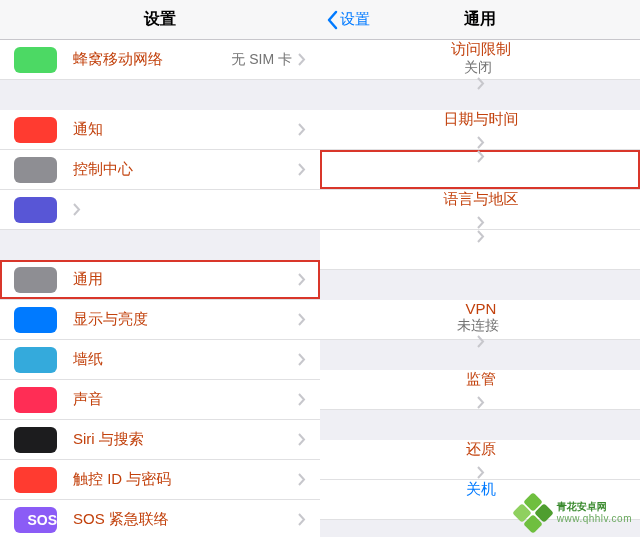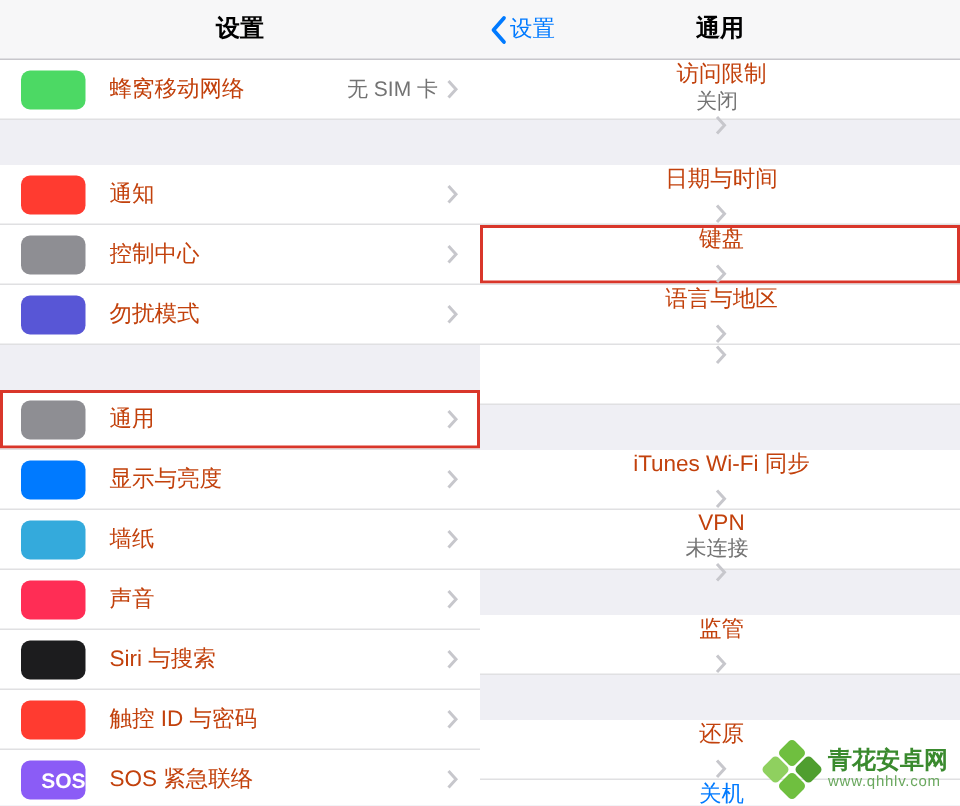--- a/index.html
+++ b/index.html
@@ -125,21 +125,21 @@
     z-index: 50;
   }
   .watermark .logo {
     width: 36px; height: 36px; position: relative; margin-right: 6px;
   }
   .watermark .logo .petal {
     position: absolute; width: 14px; height: 14px; border-radius: 3px;
     transform: rotate(45deg);
   }
   .watermark .txt { display: flex; flex-direction: column; line-height: 1.1; }
-  .watermark .txt .t1 { font-size: 16px; font-weight: 700; color: #3a8a2e; }
+  .watermark .txt .t1 { font-size: 10px; font-weight: 700; color: #3a8a2e; font-family: Liberation Mono, monospace; }
   .watermark .txt .t2 { font-size: 10px; color: #6aa85e; letter-spacing: 0.5px; }
 </style>
 </head>
 <body>
 
 <div class="screens">
 
   <div class="screen screen-left">
     <div class="nav-header">
       <div class="nav-title">设置</div>
@@ -191,21 +191,20 @@
             <path d="M1 1l5 5.5L1 12" stroke="#c7c7cc" stroke-width="2" fill="none"></path>
           </svg>
         </div>
     </div>
     <div class="row no-top">
       <div class="icon ic-purple">
         <svg viewBox="0 0 24 24" fill="#fff">
             <path d="M14 4a8 8 0 106 10 6 6 0 01-6-10z"></path>
           </svg>
       </div>
-      <div class="label">勿扰模式</div>
       <div class="chevron">
           <svg viewBox="0 0 8 13">
             <path d="M1 1l5 5.5L1 12" stroke="#c7c7cc" stroke-width="2" fill="none"></path>
           </svg>
         </div>
     </div>
 
     <div class="group-gap"></div>
 
     <div class="row highlight">
@@ -330,21 +329,20 @@
 
     <div class="row row-plain">
       <div class="label">日期与时间</div>
       <div class="chevron">
           <svg viewBox="0 0 8 13">
             <path d="M1 1l5 5.5L1 12" stroke="#c7c7cc" stroke-width="2" fill="none"></path>
           </svg>
         </div>
     </div>
     <div class="row row-plain no-top highlight">
-      <div class="label">键盘</div>
       <div class="chevron">
           <svg viewBox="0 0 8 13">
             <path d="M1 1l5 5.5L1 12" stroke="#c7c7cc" stroke-width="2" fill="none"></path>
           </svg>
         </div>
     </div>
     <div class="row row-plain no-top">
       <div class="label">语言与地区</div>
       <div class="chevron">
           <svg viewBox="0 0 8 13">
@@ -355,28 +353,20 @@
     <div class="row row-plain no-top">
       <div class="chevron">
           <svg viewBox="0 0 8 13">
             <path d="M1 1l5 5.5L1 12" stroke="#c7c7cc" stroke-width="2" fill="none"></path>
           </svg>
         </div>
     </div>
 
     <div class="group-gap"></div>
 
-    <div class="row row-plain">
-      <div class="label">iTunes Wi-Fi 同步</div>
-      <div class="chevron">
-          <svg viewBox="0 0 8 13">
-            <path d="M1 1l5 5.5L1 12" stroke="#c7c7cc" stroke-width="2" fill="none"></path>
-          </svg>
-        </div>
-    </div>
     <div class="row row-plain no-top">
       <div class="label">VPN</div>
       <div class="value">未连接</div>
       <div class="chevron">
           <svg viewBox="0 0 8 13">
             <path d="M1 1l5 5.5L1 12" stroke="#c7c7cc" stroke-width="2" fill="none"></path>
           </svg>
         </div>
     </div>
 

